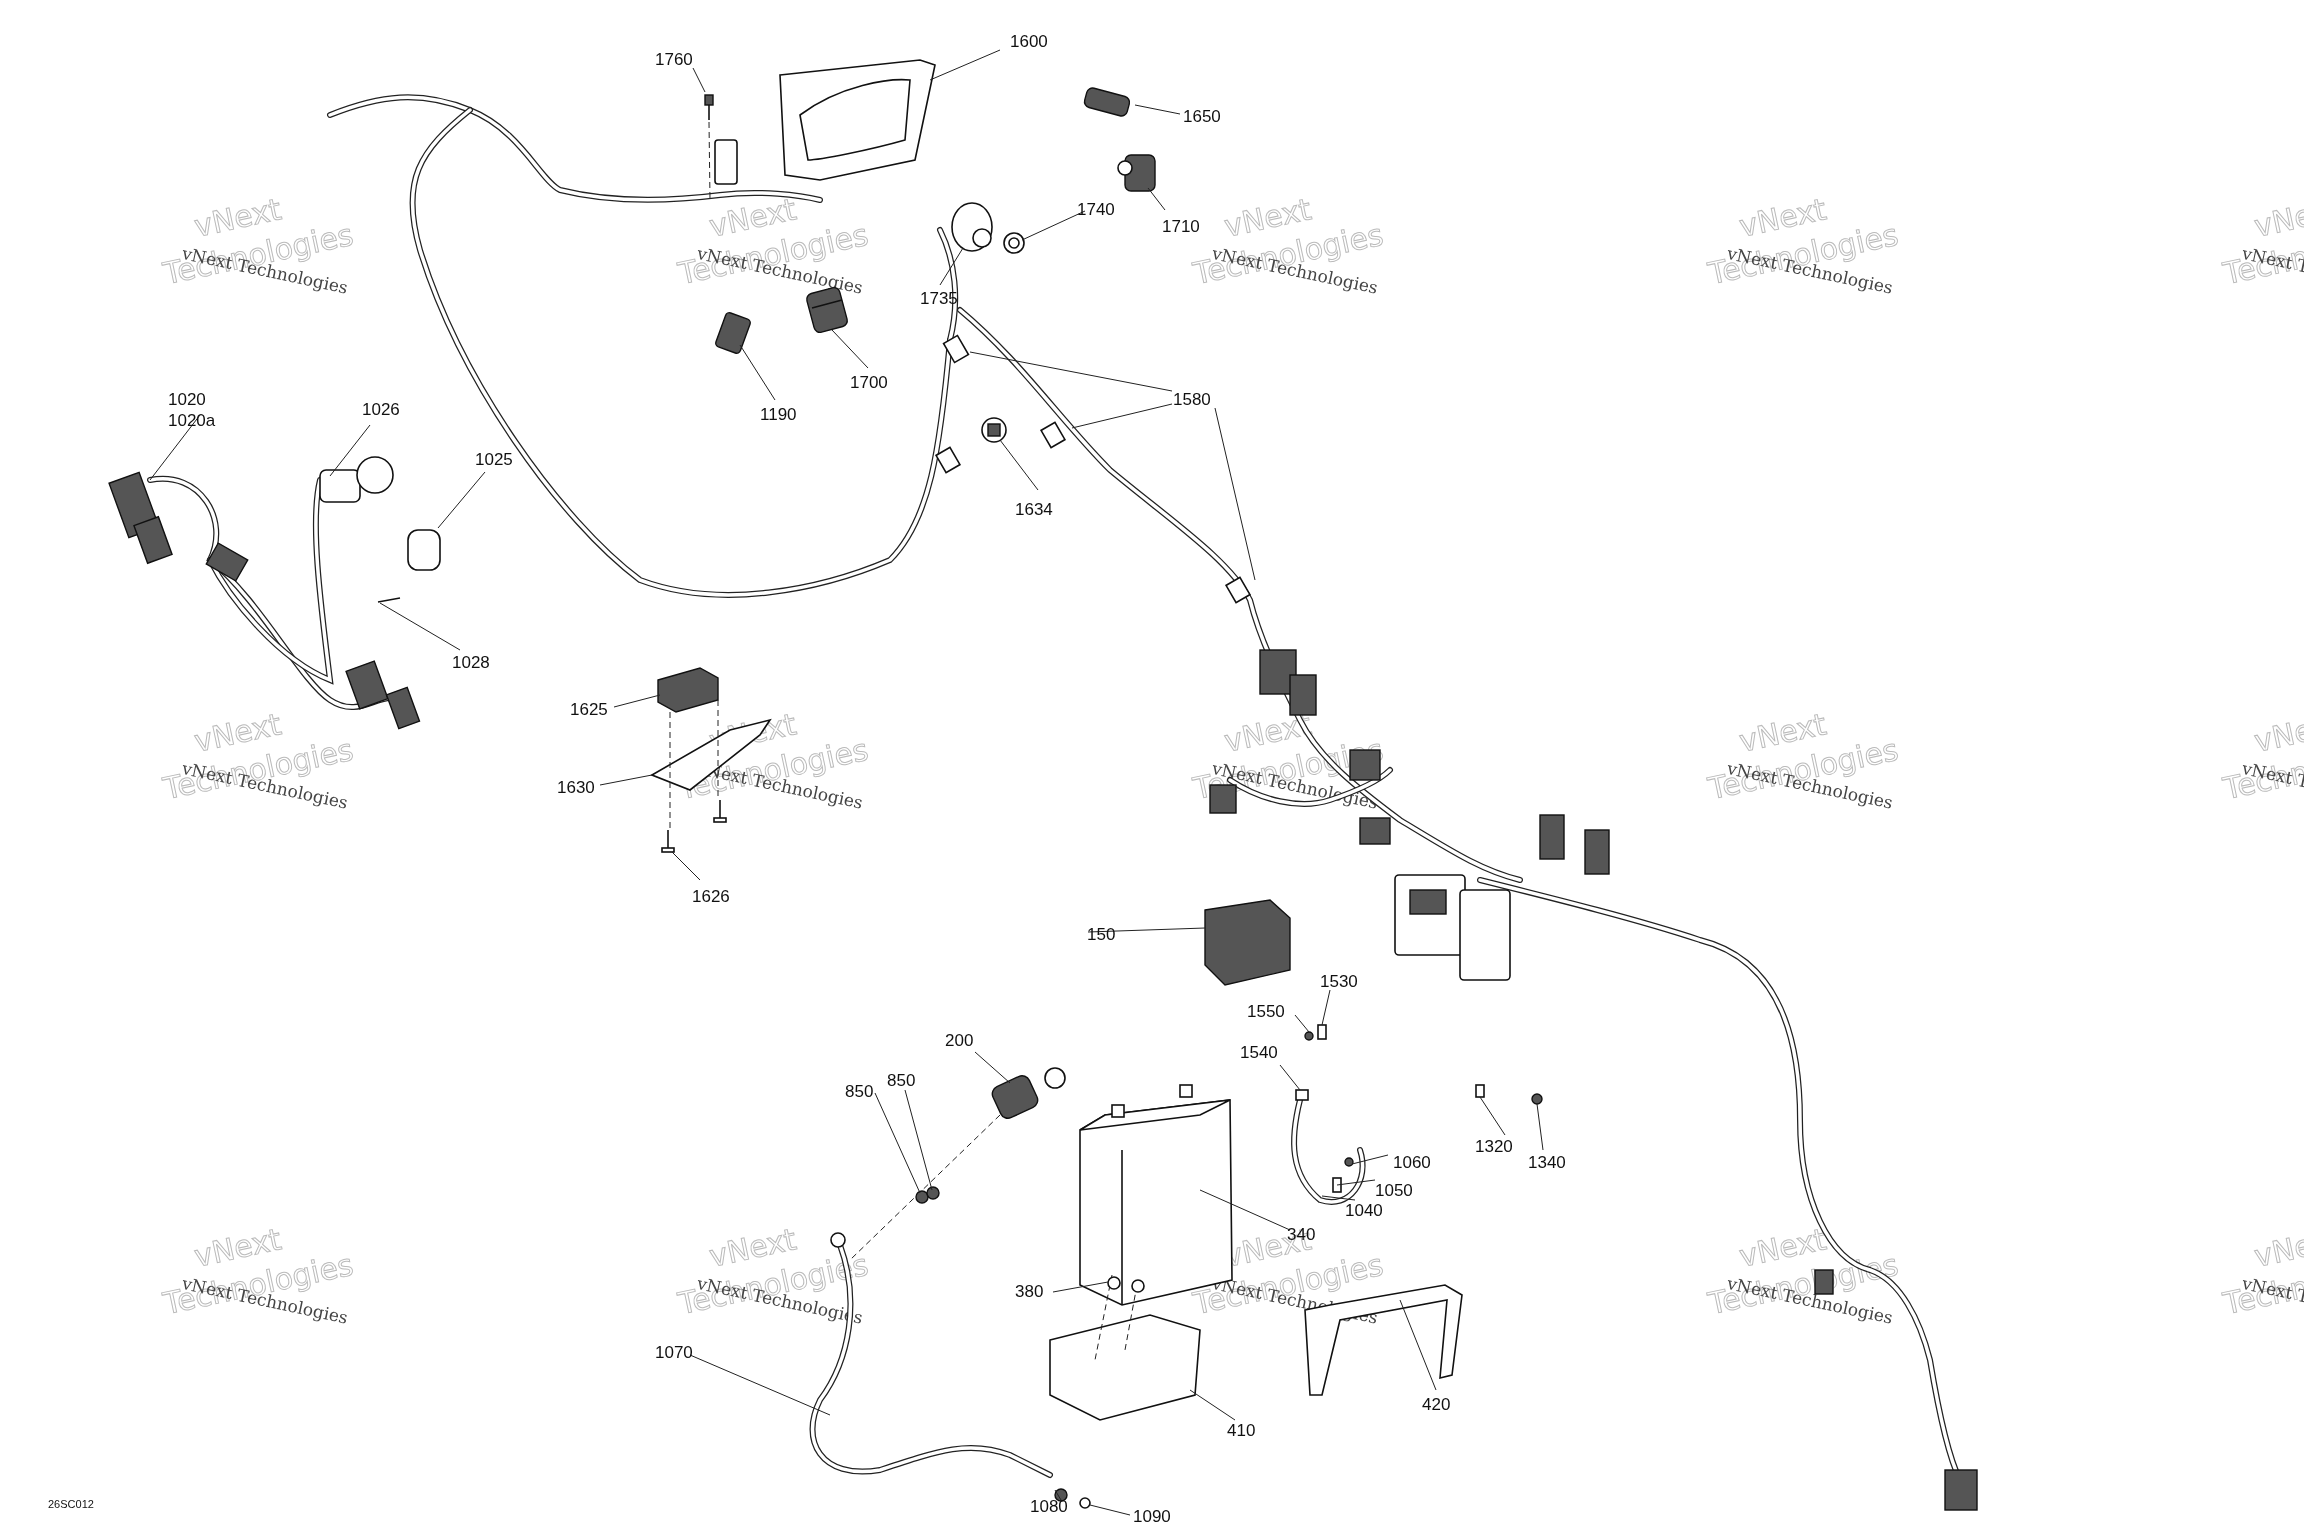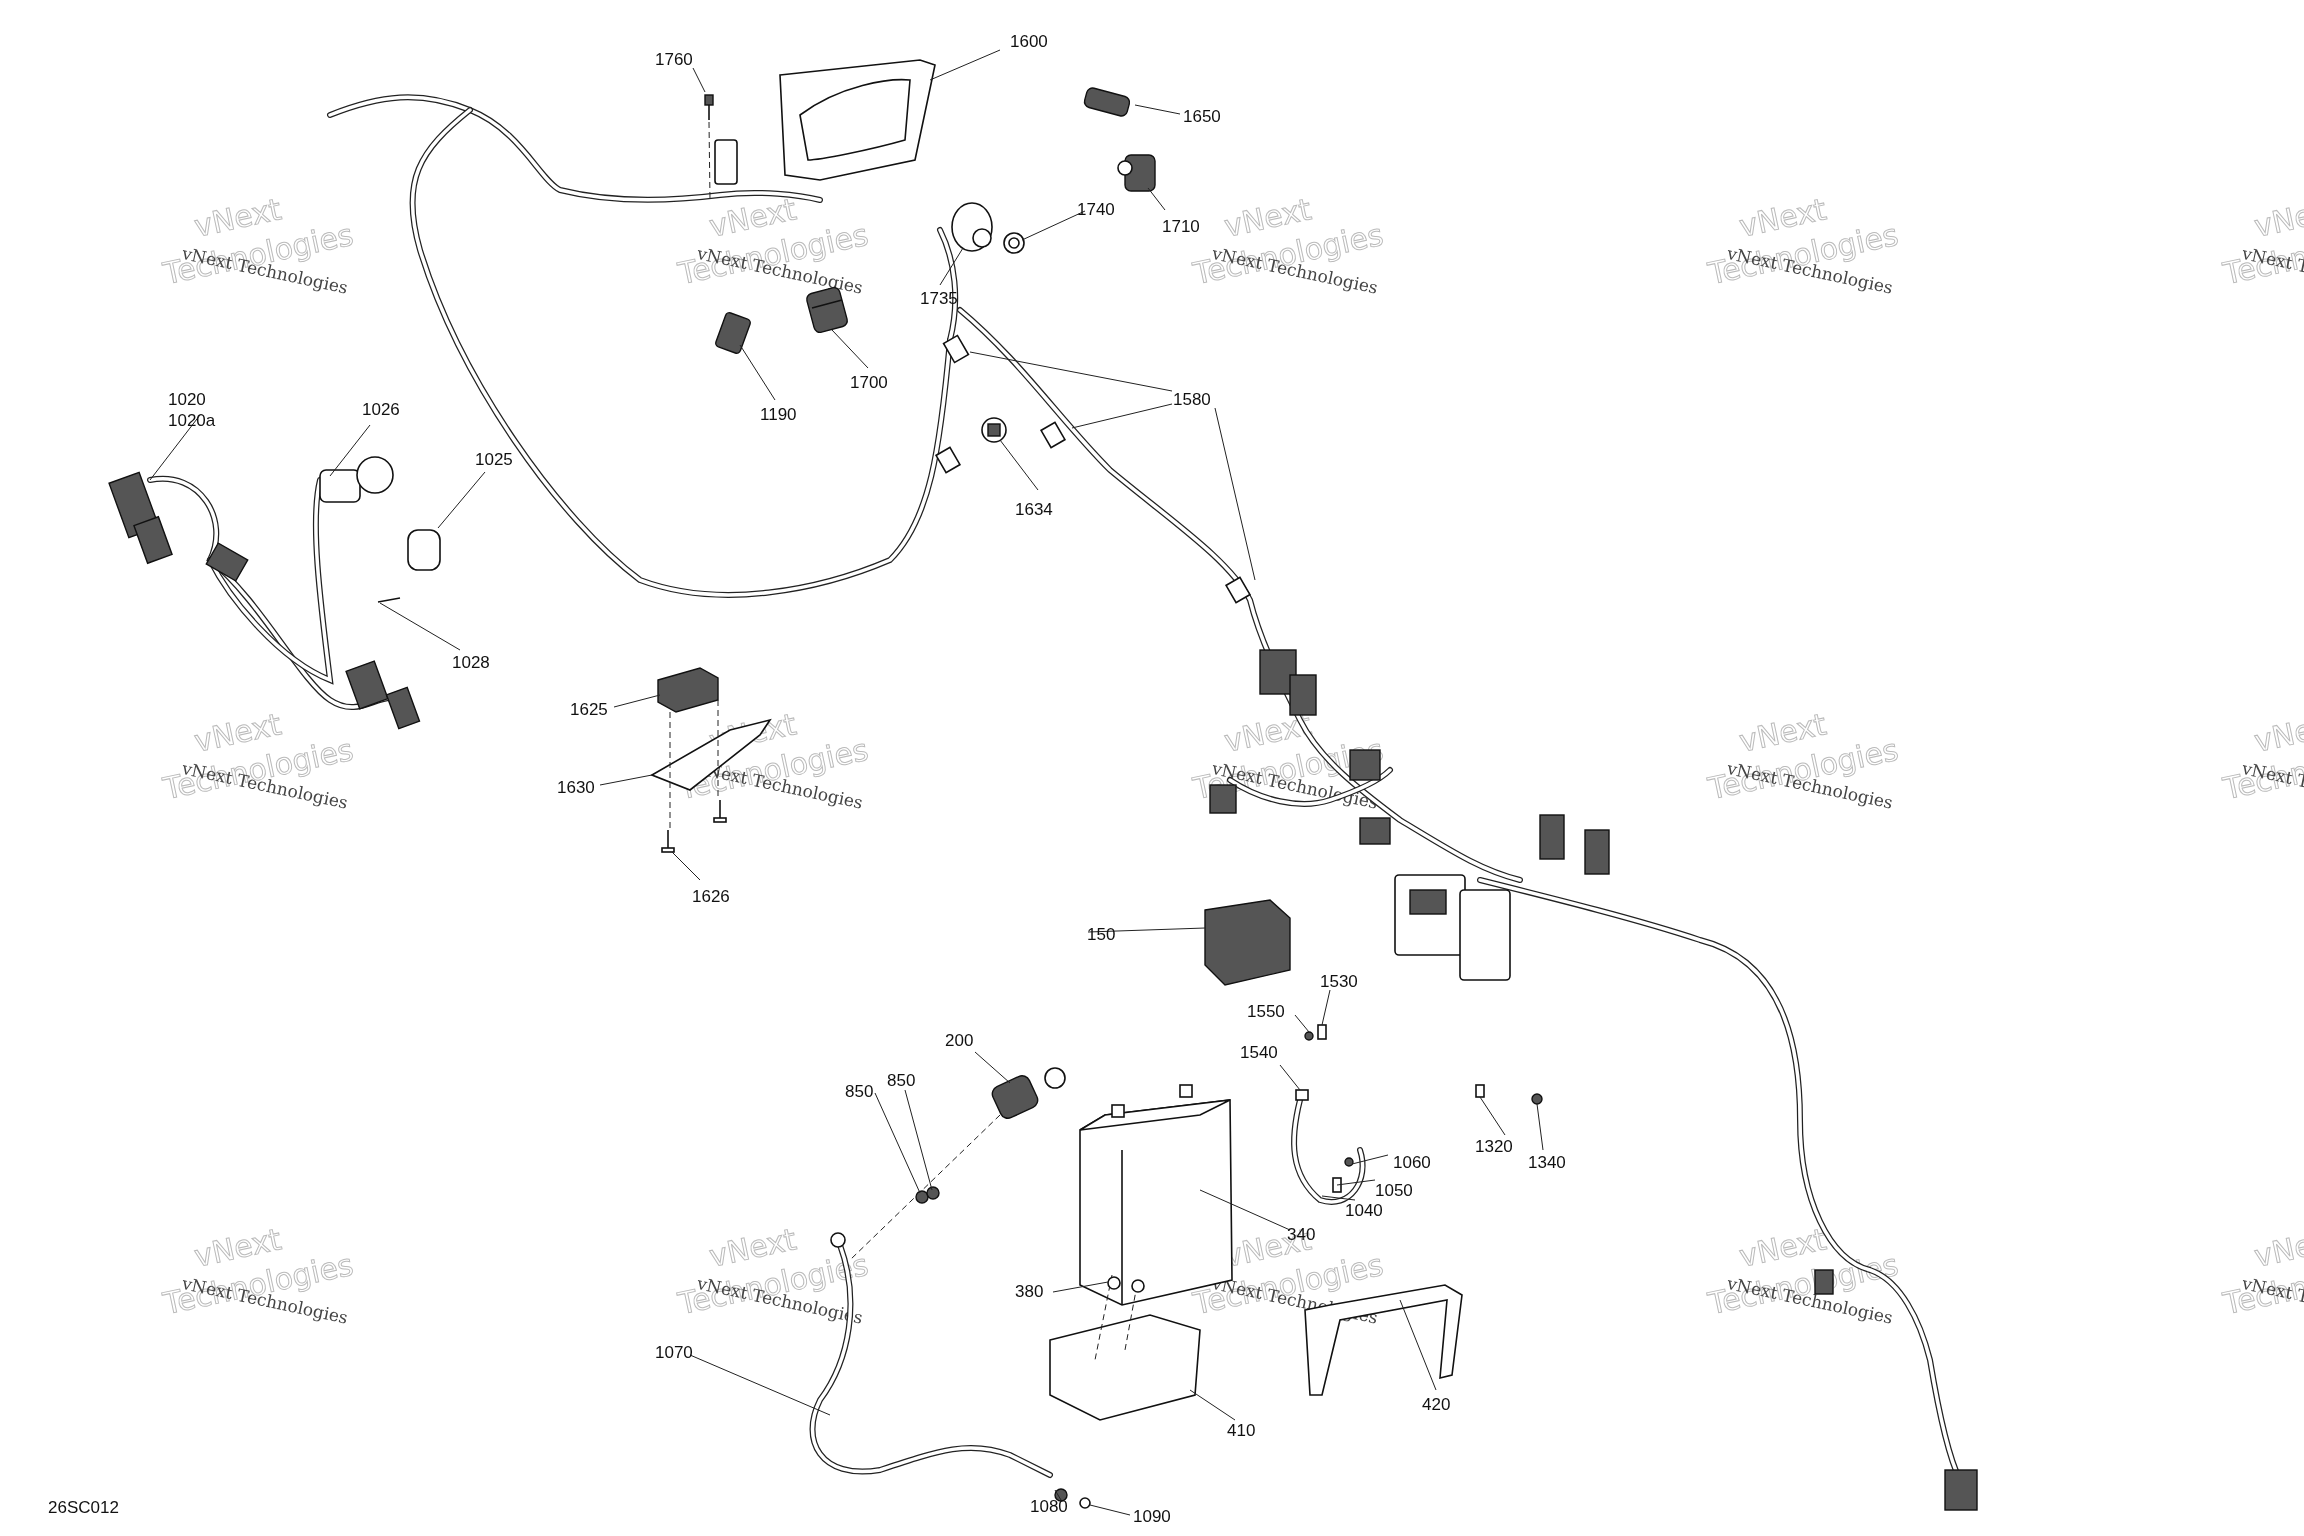--- a/index.html
+++ b/index.html
@@ -7,21 +7,21 @@
   #diagram { position:absolute; left:0; top:0; width:2304px; height:1536px; }
   .lbl { font-family:"Liberation Sans", sans-serif; font-size:17px; fill:#111; }
   .lead { stroke:#222; stroke-width:1; fill:none; }
   .part { stroke:#111; stroke-width:1.6; fill:#fff; }
   .dark { stroke:#111; stroke-width:1.4; fill:#555; }
   .wire { stroke:#222; stroke-width:6; fill:none; stroke-linecap:round; }
   .wire-in { stroke:#fff; stroke-width:3.5; fill:none; stroke-linecap:round; }
   .dash { stroke:#222; stroke-width:1; fill:none; stroke-dasharray:6 4; }
   .wm1 { font-family:"DejaVu Serif", serif; font-size:17px; fill:#444; }
   .wm2 { font-family:"DejaVu Sans", sans-serif; font-size:30px; fill:none; stroke:#bbb; stroke-width:1; }
-  #code { position:absolute; left:48px; top:1498px; font-size:17px; color:#111; }
+  #code { position:absolute; left:48px; top:1498px; font-size:11px; color:#111; }
 </style>
 </head>
 <body>
 
 <svg id="diagram" viewBox="0 0 2304 1536" xmlns="http://www.w3.org/2000/svg">
 
   <g id="watermarks">
       <g transform="translate(160,255) rotate(-12)">
         <text class="wm2" x="40" y="-10">vNext</text>
         <text class="wm2" x="0" y="30">Technologies</text>

